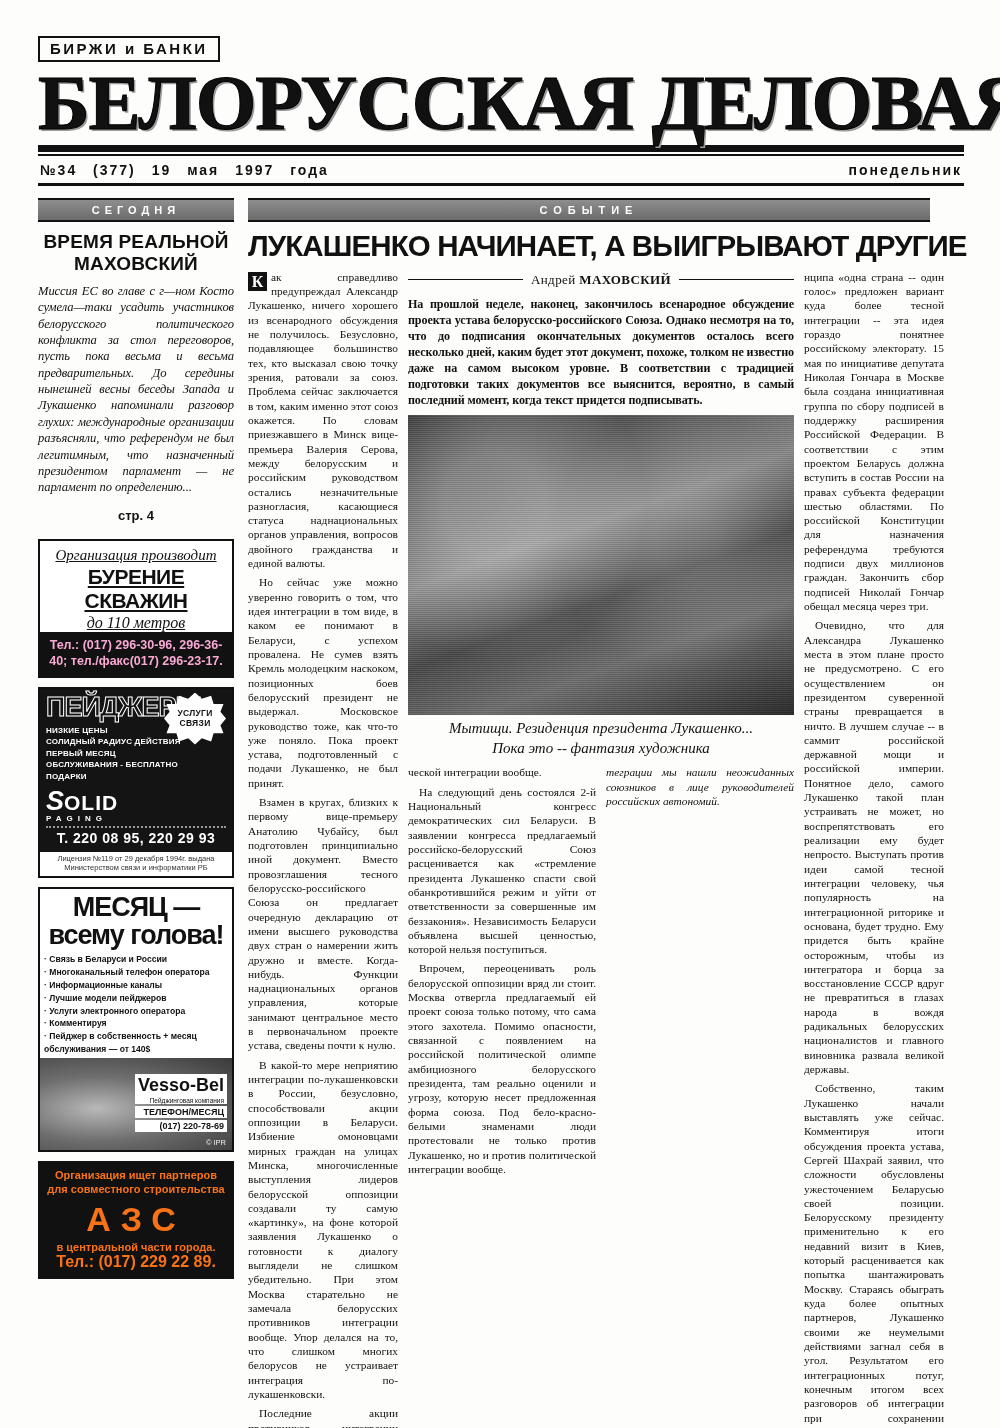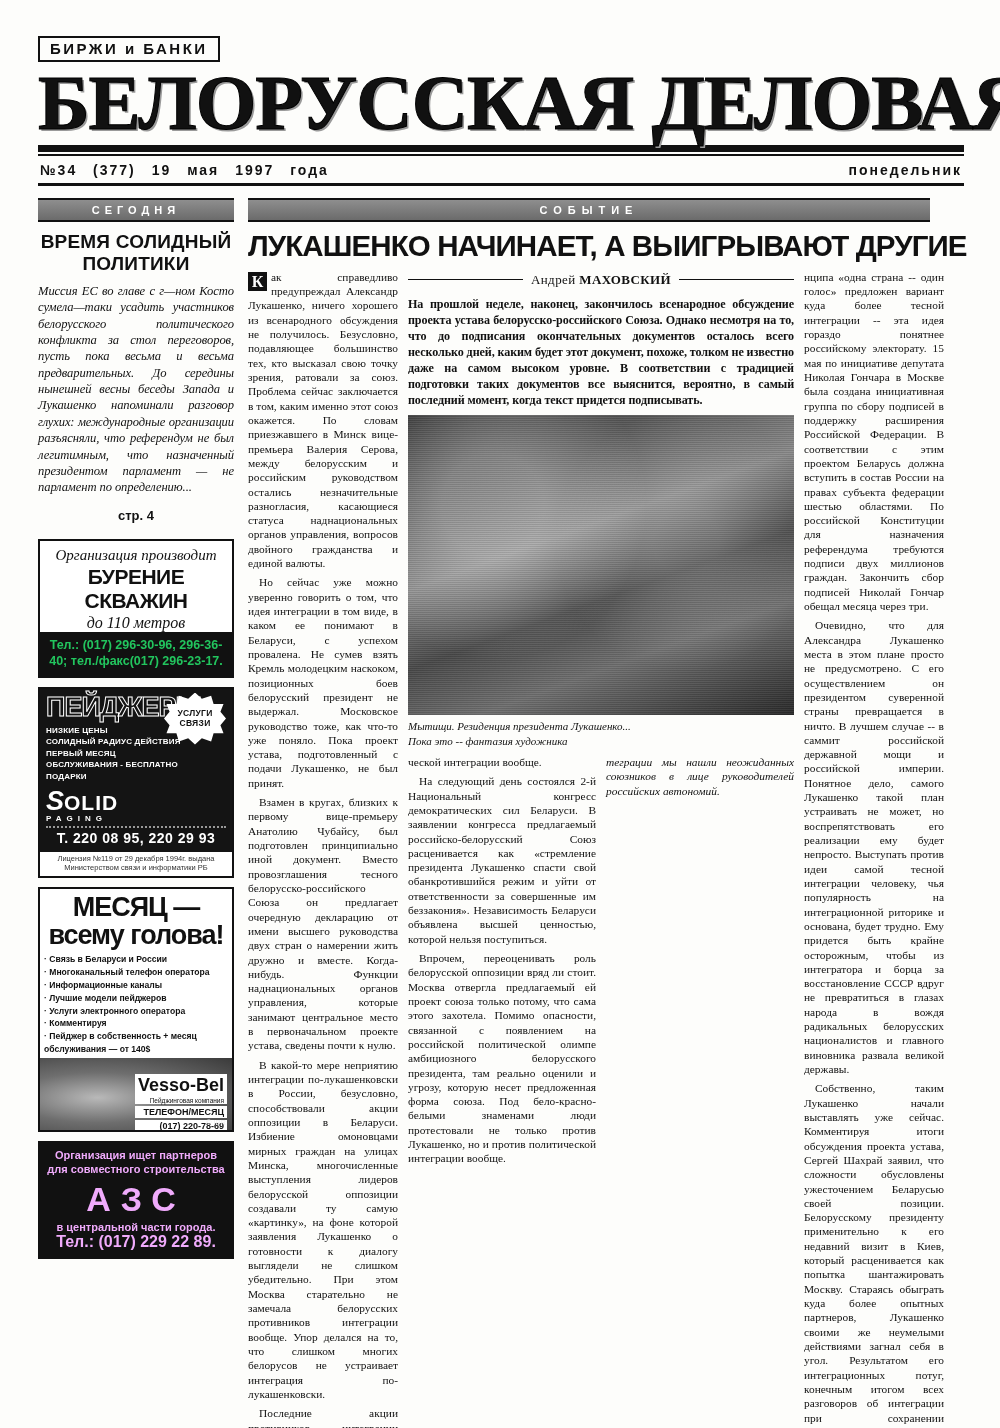--- a/index.html
+++ b/index.html
@@ -62,27 +62,27 @@
     text-align:justify; margin:0; letter-spacing:-0.1px;
   }
   .page-ref {
     display:flex; align-items:center; gap:6px; margin:6px 0 10px 0;
     font-family:"Liberation Sans", sans-serif; font-weight:bold; font-size:13px;flex-direction:column;
   }
   .page-ref .ln { flex:1; height:2px; background:#111; }
 
   
   .ad { border:2px solid #111; margin-bottom:9px; background:#fff; overflow:hidden; }
-  .ad-drill { text-align:center; }
+  .ad-drill { text-align:center;text-decoration:underline; }
   .ad-drill .a1 { font-style:italic; font-size:15px; padding:6px 4px 1px; }
   .ad-drill .a2 { font-family:"Liberation Sans", sans-serif; font-weight:bold; font-size:21px; letter-spacing:-0.5px; }
   .ad-drill .a3 { font-style:italic; font-size:16px; padding:1px 0 0; }
   .ad-drill .a4 { font-family:"Liberation Sans", sans-serif; font-weight:bold; font-size:13px; padding:2px 2px 5px; }
   .ad-drill .a5 {
-    background:#111; color:#22c55e; font-family:"Liberation Sans", sans-serif;
+    background:#111; color:#f9a8d4; font-family:"Liberation Sans", sans-serif;
     font-weight:bold; font-size:12.5px; padding:5px 2px 6px; line-height:1.32;
   }
 
   .ad-solid { background:#141414; color:#fff; padding:5px 6px 6px; position:relative; }
   .ad-solid .big {
     font-family:"Liberation Sans", sans-serif; font-weight:bold;
     font-size:27px; letter-spacing:-1px; line-height:1;
     -webkit-text-stroke:1px #fff; color:#141414;
   }
   .ad-solid ul { list-style:none; margin:4px 0 0 0; padding:0;
@@ -110,35 +110,35 @@
   .ad-vesso { padding:0; }
   .ad-vesso .vh {
     font-family:"Liberation Sans", sans-serif; font-weight:bold;
     font-size:27px; line-height:0.98; text-align:center; padding:5px 2px 2px;
     letter-spacing:-1px;
   }
   .ad-vesso ul { list-style:none; margin:3px 0 0 0; padding:0 4px;
     font-family:"Liberation Sans", sans-serif; font-weight:bold; font-size:8.6px; line-height:1.5; }
   .ad-vesso li:before { content:"\00b7  "; }
   .vesso-photo {
-    position:relative; height:72px; margin-top:2px;
+    position:relative; height:92px; margin-top:2px;
     background:
       radial-gradient(ellipse at 30% 55%, #b9b9b9 0%, #6e6e6e 45%, #3a3a3a 100%),
       #555;
   }
   .vesso-logo {
     position:absolute; right:5px; top:16px; text-align:right;
     font-family:"Liberation Sans", sans-serif; color:#111;
   }
   .vesso-logo .vb { font-size:18px; font-weight:bold; background:#fff; padding:1px 3px; }
   .vesso-logo .vsub { font-size:6.5px; background:#fff; padding:0 3px; }
   .vesso-logo .vph { font-size:9px; font-weight:bold; background:#fff; padding:1px 3px; margin-top:2px; }
   .ipr { position:absolute; right:6px; bottom:3px; font-size:7.5px; font-family:"Liberation Sans",sans-serif; color:#eee; }
 
-  .ad-azs { background:#111; color:#f0abfc; text-align:center; padding:5px 4px 6px; }
+  .ad-azs { background:#111; color:#f97316; text-align:center; padding:5px 4px 6px; }
   .ad-azs .t1 { font-family:"Liberation Sans", sans-serif; font-weight:bold; font-size:11px; line-height:1.3; }
   .ad-azs .t2 { font-family:"Liberation Sans", sans-serif; font-weight:bold; font-size:34px; letter-spacing:10px; padding:3px 0 2px; }
   .ad-azs .t3 { font-family:"Liberation Sans", sans-serif; font-weight:bold; font-size:11px; }
   .ad-azs .t4 { font-family:"Liberation Sans", sans-serif; font-weight:bold; font-size:16px; }
 
   
   .headline {
     font-family:"Liberation Sans", sans-serif; font-weight:bold;
     font-size:29.5px; line-height:1.05; margin:9px 0 8px 0;
     letter-spacing:-0.9px; white-space:nowrap;
@@ -173,21 +173,21 @@
     background:
       radial-gradient(circle at 22% 30%, rgba(255,255,255,.30) 0 14%, rgba(0,0,0,0) 42%),
       radial-gradient(circle at 72% 42%, rgba(255,255,255,.18) 0 10%, rgba(0,0,0,0) 40%),
       linear-gradient(160deg,#2f2f2f 0%,#5d5d5d 22%,#8b8b8b 40%,#4a4a4a 58%,#707070 74%,#2a2a2a 100%);
     position:relative; overflow:hidden;
   }
   .photo:after {
     content:""; position:absolute; inset:0;
     background:repeating-linear-gradient(0deg, rgba(0,0,0,.09) 0 1px, rgba(255,255,255,.05) 1px 2px);
   }
-  .caption { font-style:italic; font-size:11px; line-height:1.3; margin:2px 0 7px 0;font-family:Liberation Serif, serif; }
+  .caption { font-style:italic; font-size:15px; line-height:1.3; text-align:center; margin:2px 0 7px 0;font-family:Liberation Serif, serif; }
 
   .italic-run { font-style:italic; }
 </style>
 </head>
 <body>
 
 <div class="page">
 
   <div>
     <div class="kicker-box">БИРЖИ и БАНКИ</div>
@@ -207,21 +207,21 @@
     </div>
     <div class="rule-bottom"></div>
   </div>
 
   <div class="cols">
 
     <div class="col-left">
 
       <div class="sect-bar">СЕГОДНЯ</div>
 
-      <div class="lead-title">ВРЕМЯ СОЛИДНЫЙ ПОЛИТИКИ</div>
+      <div class="lead-title">ВРЕМЯ РЕАЛЬНОЙ МАХОВСКИЙ</div>
       <p class="lead-body">Миссия ЕС во главе с г—ном Косто сумела—таки усадить участников белорусского политического конфликта за стол переговоров, пусть пока весьма и весьма предварительных. До середины нынешней весны беседы Запада и Лукашенко напоминали разговор глухих: международные организации разъясняли, что референдум не был легитимным, что назначенный президентом парламент — не парламент по определению...</p>
 
       <div class="page-ref">
         <span class="ln"></span>
         <span>стр. 4</span>
         <span class="ln"></span>
       </div>
 
       <div class="ad ad-drill">
         <div class="a1">Организация производит</div>

